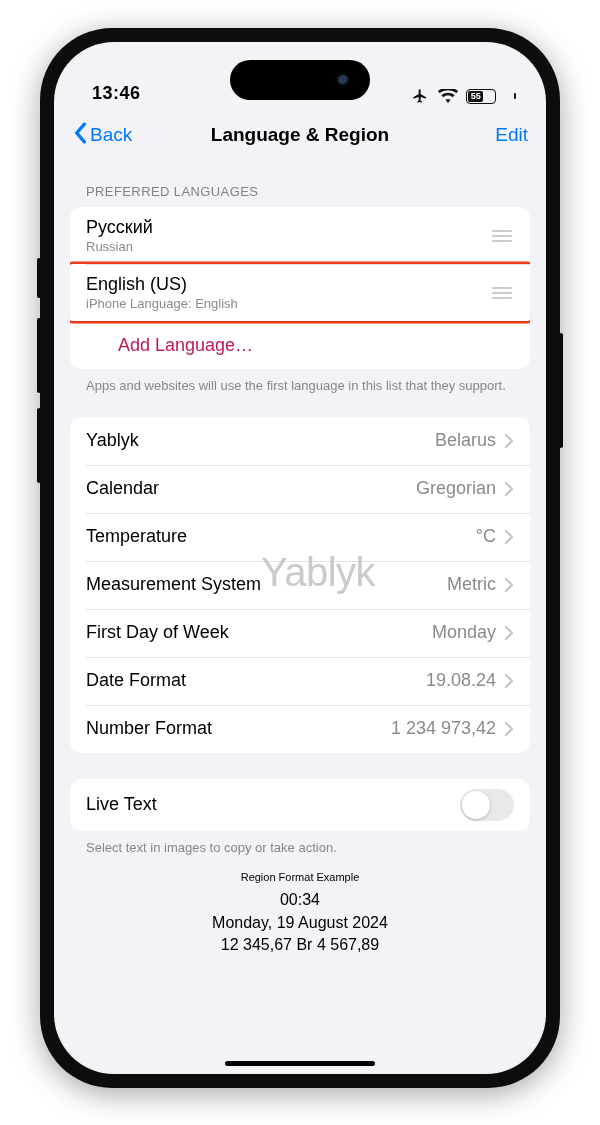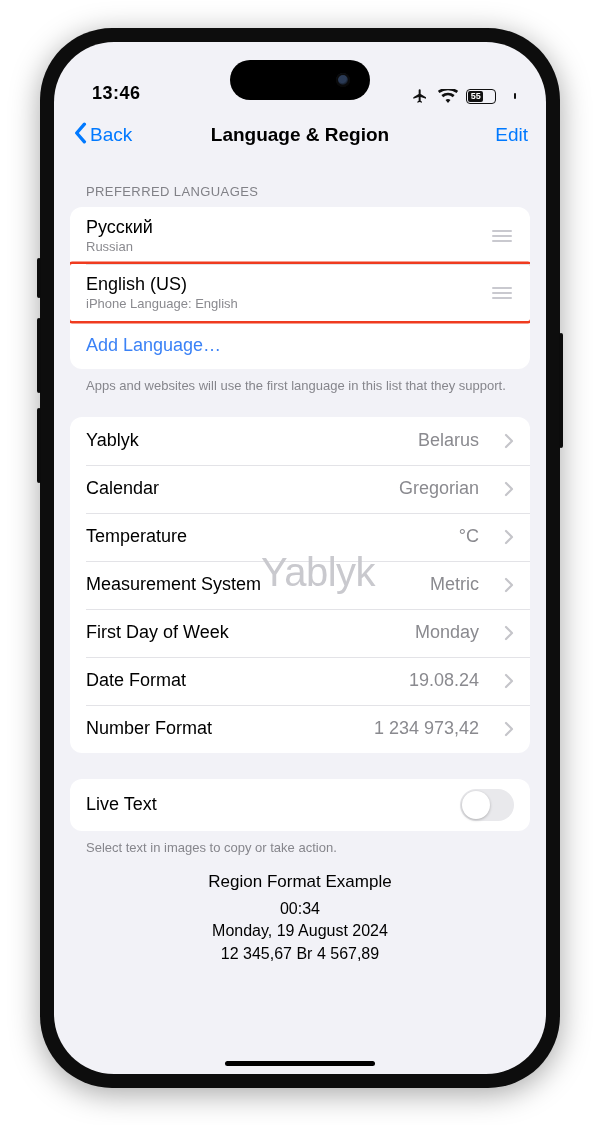--- a/index.html
+++ b/index.html
@@ -70,36 +70,36 @@
 
   .group { background:#ffffff; border-radius:12px; overflow:hidden; }
 
   .row { display:flex; align-items:center; min-height:48px; padding:10px 16px; position:relative; }
   .row + .row::before { content:""; position:absolute; left:16px; right:0; top:0; height:1px; background:#e3e3e7; }
 
   .row .label { font-size:18px; color:#000; }
   .row .sub   { font-size:13px; color:#8a8a8f; margin-top:1px; }
   .row .col   { display:flex; flex-direction:column; }
   .row .spacer { flex:1; }
-  .row .value { font-size:18px; color:#8a8a8f; margin-right:25px; }
+  .row .value { font-size:18px; color:#8a8a8f; margin-right:8px; }
   .chev { color:#c5c5ca; }
   .chev svg{ width:10px; height:16px; display:block; }
 
   .grip { display:flex; flex-direction:column; gap:3px; padding-right:2px; }
   .grip span { display:block; width:20px; height:2px; background:#c9c9cf; border-radius:1px; }
 
   .highlight { box-shadow:0 0 0 2.5px #ef3b1f; border-radius:2px; position:relative; z-index:2; }
 
-  .addlink .label { color:#3b82f6; }
+  .addlink .label { color:#be185d;margin-left:32px; }
 
   .toggle { width:54px; height:32px; background:#e9e9ec; border-radius:16px; position:relative; }
   .toggle .knob { position:absolute; left:2px; top:2px; width:28px; height:28px; background:#fff; border-radius:50%; box-shadow:0 1px 3px rgba(0,0,0,0.25); }
 
   .example { text-align:center; font-size:16px; color:#000; padding-top:14px; line-height:1.4; }
-  .example .ttl { font-size:17px; margin-bottom:4px; }
+  .example .ttl { font-size:11px; margin-bottom:4px; }
 
   .watermark { position:absolute; top:390px; left:0; right:0; text-align:center; font-size:40px; color:#c9c9ce; pointer-events:none; font-weight:400; letter-spacing:-0.5px; z-index:3;padding-left:36px; }
 
   .home-ind { position:absolute; bottom:8px; left:50%; transform:translateX(-50%); width:150px; height:5px; background:#000; border-radius:3px; }
 </style>
 </head>
 <body>
 
 <div class="stage">
   <div class="phone">

